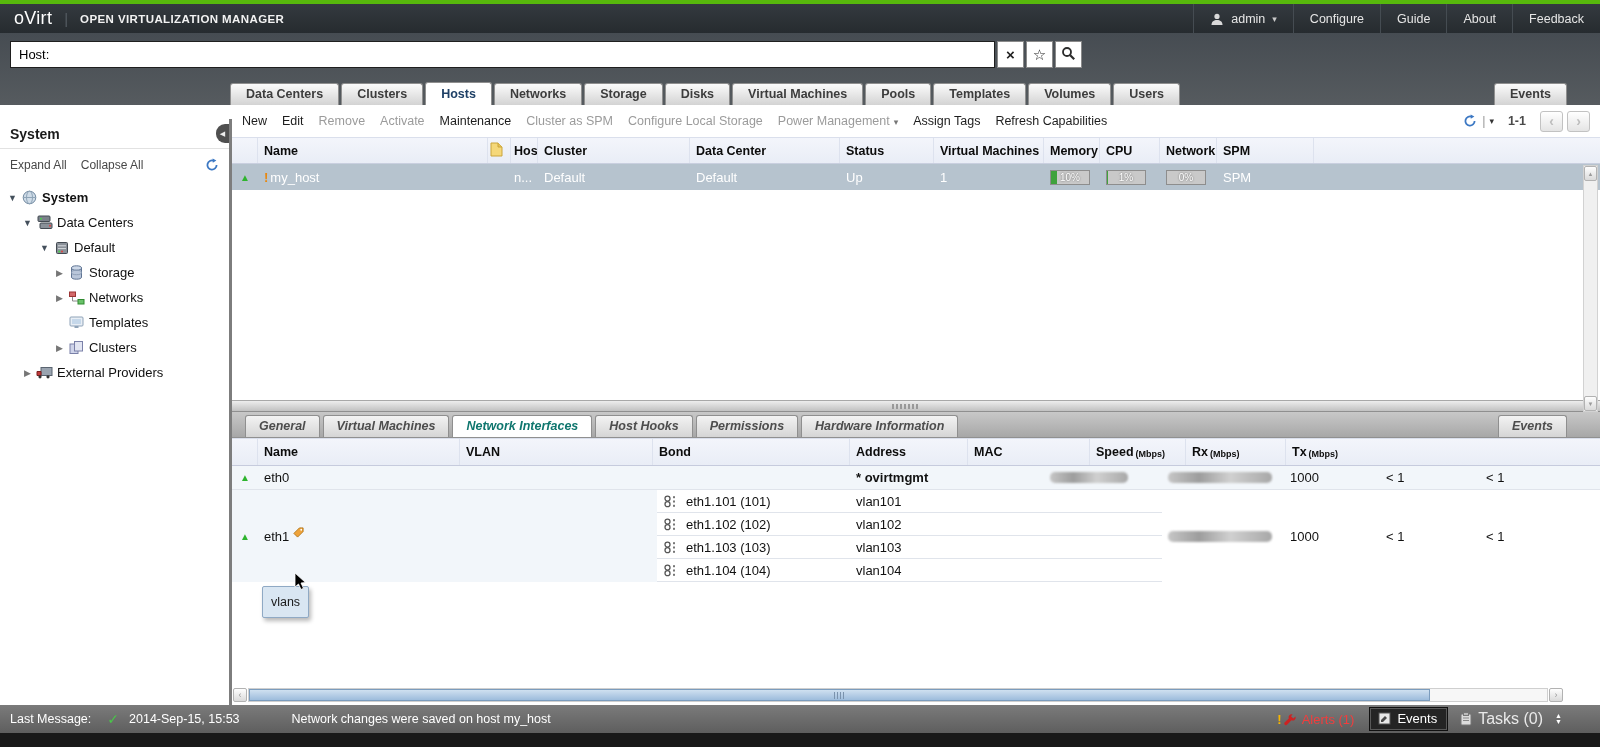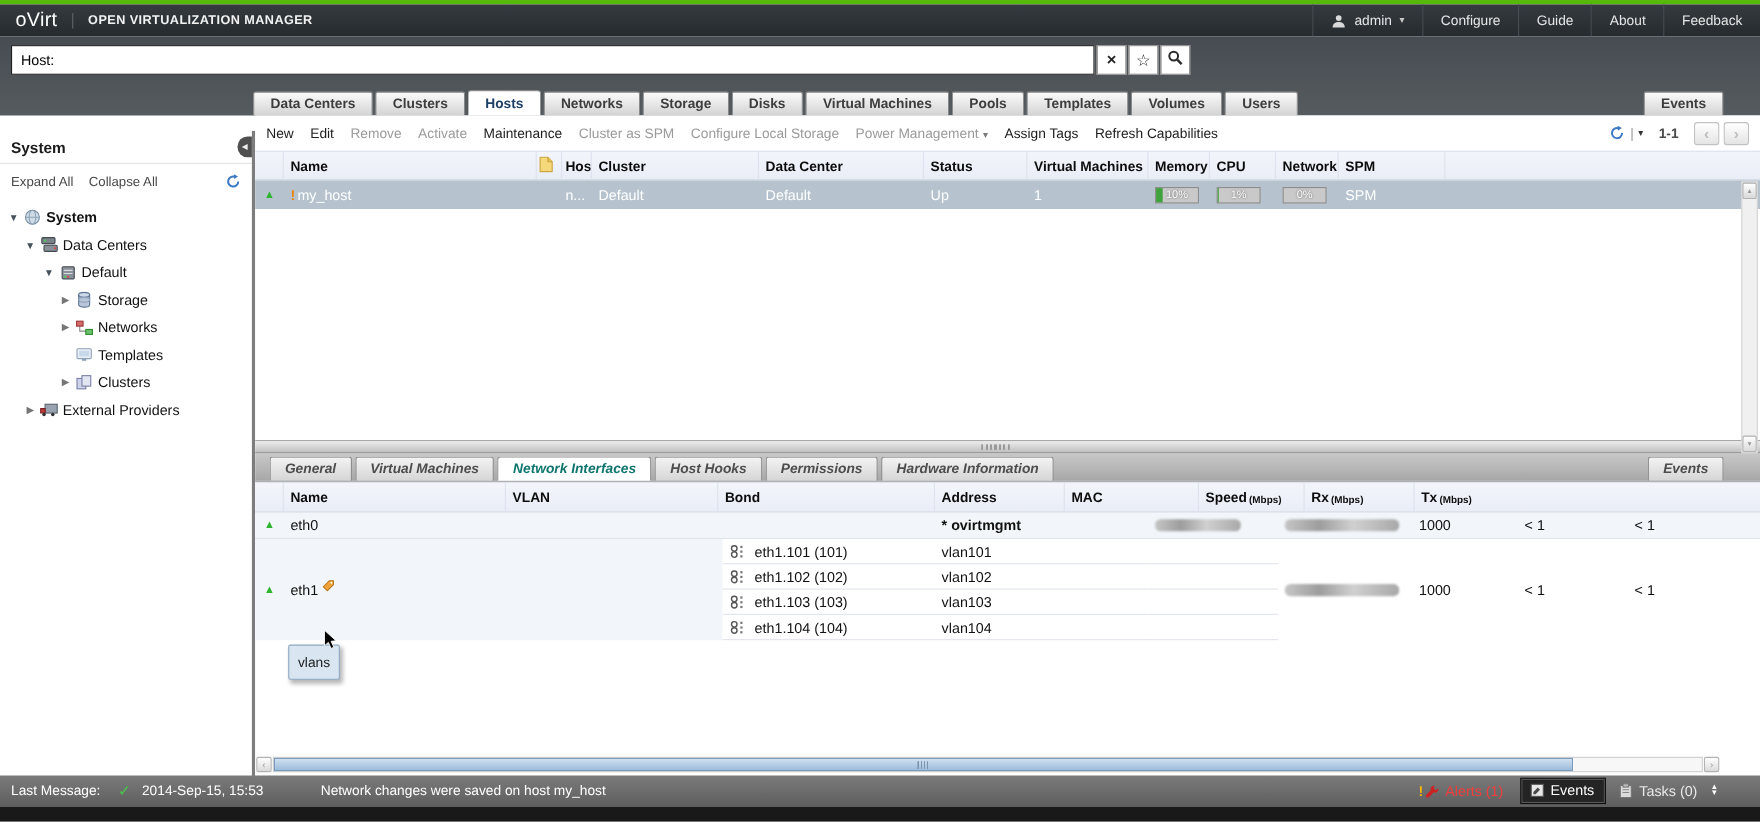--- a/index.html
+++ b/index.html
@@ -161,21 +161,21 @@
     font-size: 12.5px; padding: 0 10px; z-index: 4; }
   .sb-check { color: #49c649; font-weight: bold; margin: 0 10px 0 16px; font-size: 14px; }
   .sb-time { margin-right: 52px; }
   .sb-right { margin-left: auto; display: flex; align-items: center; }
   .sb-alerts { color: #f23d3d; display: flex; align-items: center; margin-right: 16px; font-size: 13px; cursor: pointer; }
   .alert-bang { color: #f7b500; font-weight: bold; margin-right: 1px; font-size: 13px; }
   .sb-alerts svg { margin-right: 5px; }
   .sb-events-btn { background: #242424; border: 1px solid #585858; outline: 1px solid #101010; color: #fff;
     padding: 2px 9px 3px 7px; display: flex; align-items: center; font-size: 13px; margin-right: 13px; cursor: pointer; }
   .sb-events-btn svg { margin-right: 6px; }
-  .sb-tasks { color: #e9e9e9; display: flex; align-items: center; font-size: 13px; margin-right: 12px; cursor: pointer; }
+  .sb-tasks { color: #e9e9e9; display: flex; align-items: center; font-size: 16px; margin-right: 12px; cursor: pointer; }
   .sb-tasks svg { margin-right: 6px; }
   .sb-arrows { display: flex; flex-direction: column; color: #fff; font-size: 7px; line-height: 6px;
     margin-right: 28px; cursor: pointer; text-align: center; }
   .footer { position: absolute; left: 0; bottom: 0; width: 100%; height: 14px; background: #191919; }
 </style>
 </head>
 <body>
 
 <div id="app">
 

